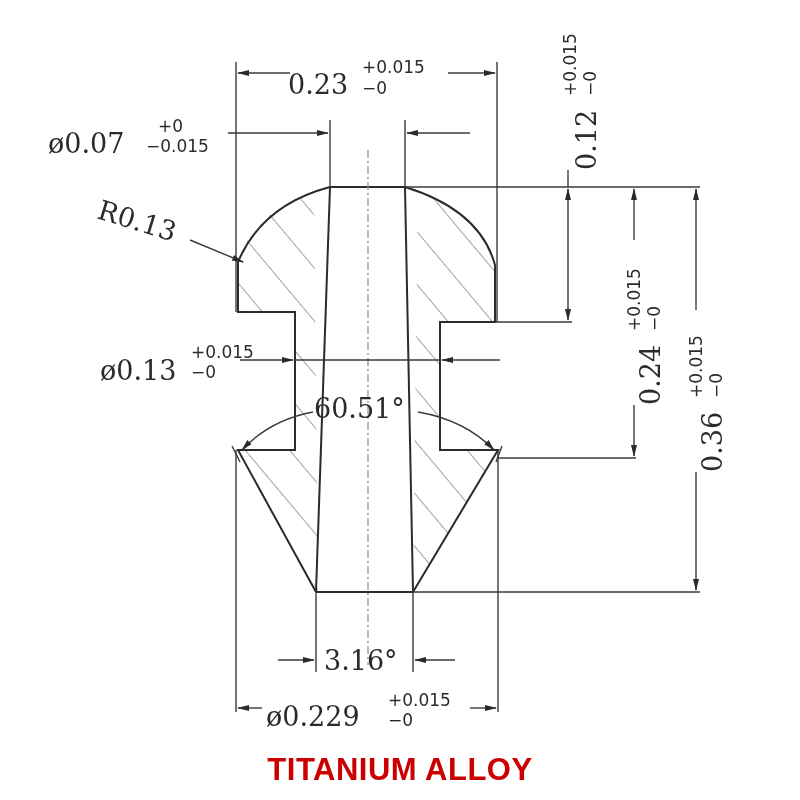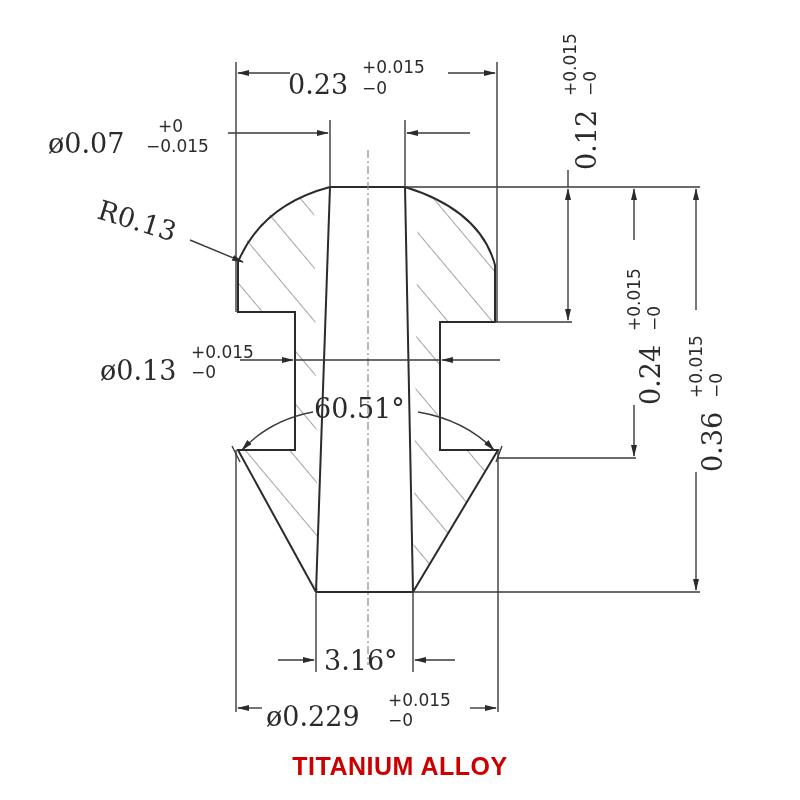--- a/index.html
+++ b/index.html
@@ -5,21 +5,21 @@
   html, body { margin: 0; padding: 0; background: #ffffff; }
   body { width: 800px; height: 800px; overflow: hidden; position: relative; }
   #drawing { position: absolute; left: 0; top: 0; width: 800px; height: 800px; }
   .ln { stroke: #2b2b2b; stroke-width: 2; fill: none; }
   .thin { stroke: #3a3a3a; stroke-width: 1.4; fill: none; }
   .center { stroke: #8a8a8a; stroke-width: 1.2; stroke-dasharray: 8 3 2 3; fill: none; }
   .dim-text { font-family: "DejaVu Serif", serif; fill: #2b2b2b; }
   .tol { font-family: "DejaVu Sans", sans-serif; fill: #2b2b2b; }
   .caption {
     position: absolute; left: 0; top: 752px; width: 800px; text-align: center;
-    font-family: "Liberation Sans", sans-serif; font-weight: bold; font-size: 25px;
+    font-family: "Liberation Sans", sans-serif; font-weight: bold; font-size: 31px;
     color: #cc0000; letter-spacing: 0.5px;
   }
 </style>
 </head>
 <body>
 
 <svg id="drawing" viewBox="0 0 800 800" xmlns="http://www.w3.org/2000/svg">
   <defs>
     <marker id="arr" markerWidth="12" markerHeight="8" refX="11" refY="4" orient="auto" markerUnits="userSpaceOnUse">
       <path d="M0,1 L12,4 L0,7 Z" fill="#2b2b2b"></path>

